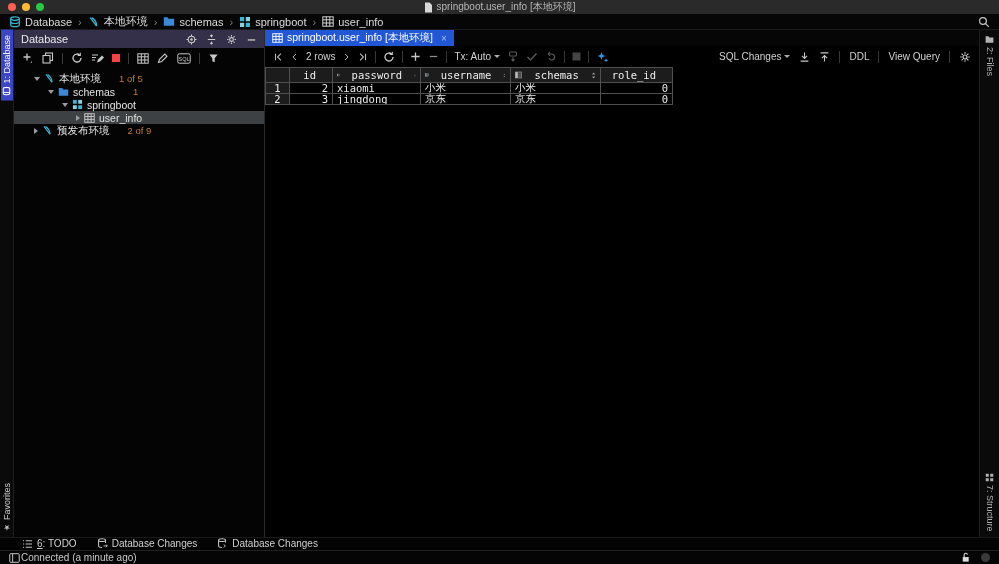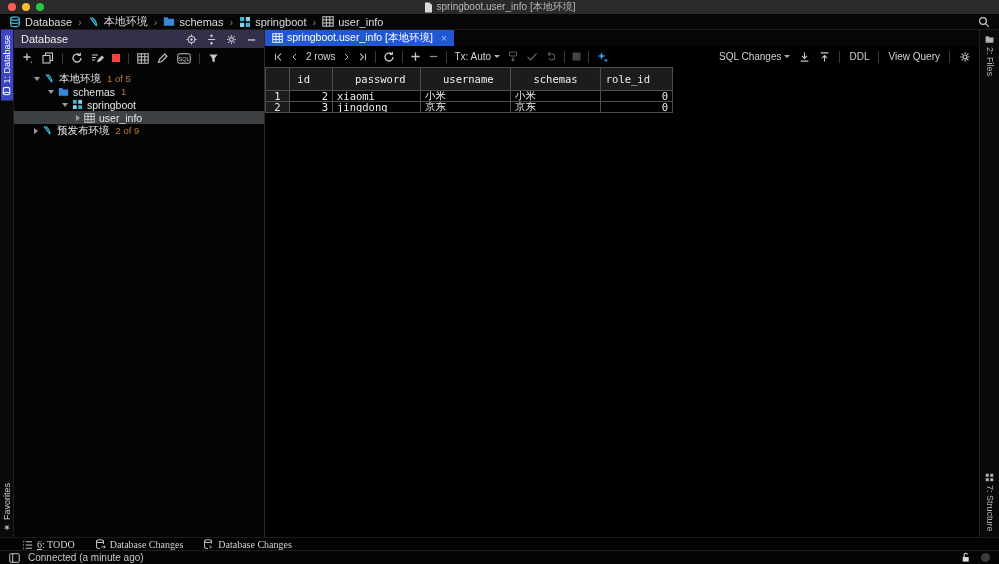--- a/index.html
+++ b/index.html
@@ -36,21 +36,21 @@
   .dbpanel-header { flex:0 0 18px; background:#353049; display:flex; align-items:center; padding:0 7px; color:#eaeaea; }
   .hicons { margin-left:auto; display:flex; align-items:center; gap:9px; }
   .dbpanel-toolbar { flex:0 0 20px; display:flex; align-items:center; gap:8px; padding:0 8px; }
   .tsep { width:1px; height:11px; background:#383838; }
   .stop-square { width:8px; height:8px; background:#f64242; }
 
   .tree { padding-top:4px; font-size:10.5px; color:#e4e4e4; }
   .tree-row { height:13px; display:flex; align-items:center; gap:4px; }
   .lvl0{padding-left:20px}.lvl1{padding-left:34px}.lvl2{padding-left:48px}.lvl3{padding-left:62px}
   .tree-row.selected { background:#3e4143; }
-  .count { color:#bf7d3c; font-size:9.5px; margin-left:2px; }
+  .count { color:#bf7d3c; font-size:9.5px; margin-left:14px; }
   .tri-down { width:0;height:0;border-left:3.5px solid transparent;border-right:3.5px solid transparent;border-top:4.5px solid #9c9c9c; }
   .tri-right { width:0;height:0;border-top:3.5px solid transparent;border-bottom:3.5px solid transparent;border-left:4.5px solid #9c9c9c; }
   .caret-down { width:0;height:0;border-left:3px solid transparent;border-right:3px solid transparent;border-top:3.5px solid #aeaeae; display:inline-block; margin-left:3px; }
 
   
   .editor { flex:1; min-width:0; display:flex; flex-direction:column; background:#000; }
   .tabbar { flex:0 0 16px; background:#060606; display:flex; }
   .tab { background:#2156d4; color:#fff; display:flex; align-items:center; gap:4px; padding:0 7px; font-size:10.5px; }
   .tab-close { color:#a9bdf0; font-size:10px; margin-left:4px; }
 
@@ -58,34 +58,34 @@
   .dtsep { width:1px; height:12px; background:#383838; }
   .right-tools { margin-left:auto; display:flex; align-items:center; gap:9px; }
   .tool-label { display:flex; align-items:center; color:#d2d2d2; }
 
   .filterrow { flex:0 0 13px; display:flex; align-items:center; gap:6px; padding:0 7px; border-bottom:1px solid #242424; color:#e2e2e2; font-size:10.5px; }
   .filter-close { margin-left:auto; }
 
   .gridwrap { font-family:"DejaVu Sans Mono","Liberation Mono",monospace; font-size:10.5px; color:#ededed; }
   .grow { display:flex; }
   .gcell { border-right:1px solid #4f4f4f; border-bottom:1px solid #4f4f4f; padding:0 4px; display:flex; align-items:center; white-space:nowrap; overflow:hidden; }
-  .ghead .gcell { background:#1c1c1c; height:24px; border-top:1px solid #4f4f4f; gap:18px; }
+  .ghead .gcell { background:#1c1c1c; height:16px; border-top:1px solid #4f4f4f; gap:12px; }
   .gdata .gcell { height:11px; }
   .first { border-left:1px solid #4f4f4f; }
   .cnum{width:25px; justify-content:center; background:#1c1c1c;}
   .c0{width:43px}.c1{width:88px}.c2{width:90px}.c3{width:90px}.c4{width:72px}
   .ar{justify-content:flex-end}
   .sortpush{margin-left:auto}
   .empty { flex:1; }
 
   
-  .bottombar { flex:0 0 13px; border-top:1px solid #1a1a1a; display:flex; align-items:flex-end; gap:20px; padding-left:22px; font-size:10px; color:#d2d2d2; background:#030303;font-family:Liberation Serif, serif; }
+  .bottombar { flex:0 0 13px; border-top:1px solid #1a1a1a; display:flex; align-items:flex-start; gap:20px; padding-left:22px; font-size:10px; color:#d2d2d2; background:#030303; }
   .bitem { display:flex; align-items:center; gap:4px; }
   .u { text-decoration:underline; }
-  .statusbar { flex:0 0 14px; border-top:1px solid #202020; display:flex; align-items:center; gap:8px; padding:0 9px; font-size:10px; color:#c8c8c8; background:#050505; }
+  .statusbar { flex:0 0 14px; border-top:1px solid #202020; display:flex; align-items:center; gap:1px; padding:0 9px; font-size:10px; color:#c8c8c8; background:#050505; }
   .sright { margin-left:auto; display:flex; align-items:center; gap:10px; }
   .dimcircle { width:9px; height:9px; border-radius:50%; background:#3a3a3a; }
 </style>
 </head>
 <body>
 
 <div class="app">
 
   <div class="titlebar">
     <div class="traffic">

